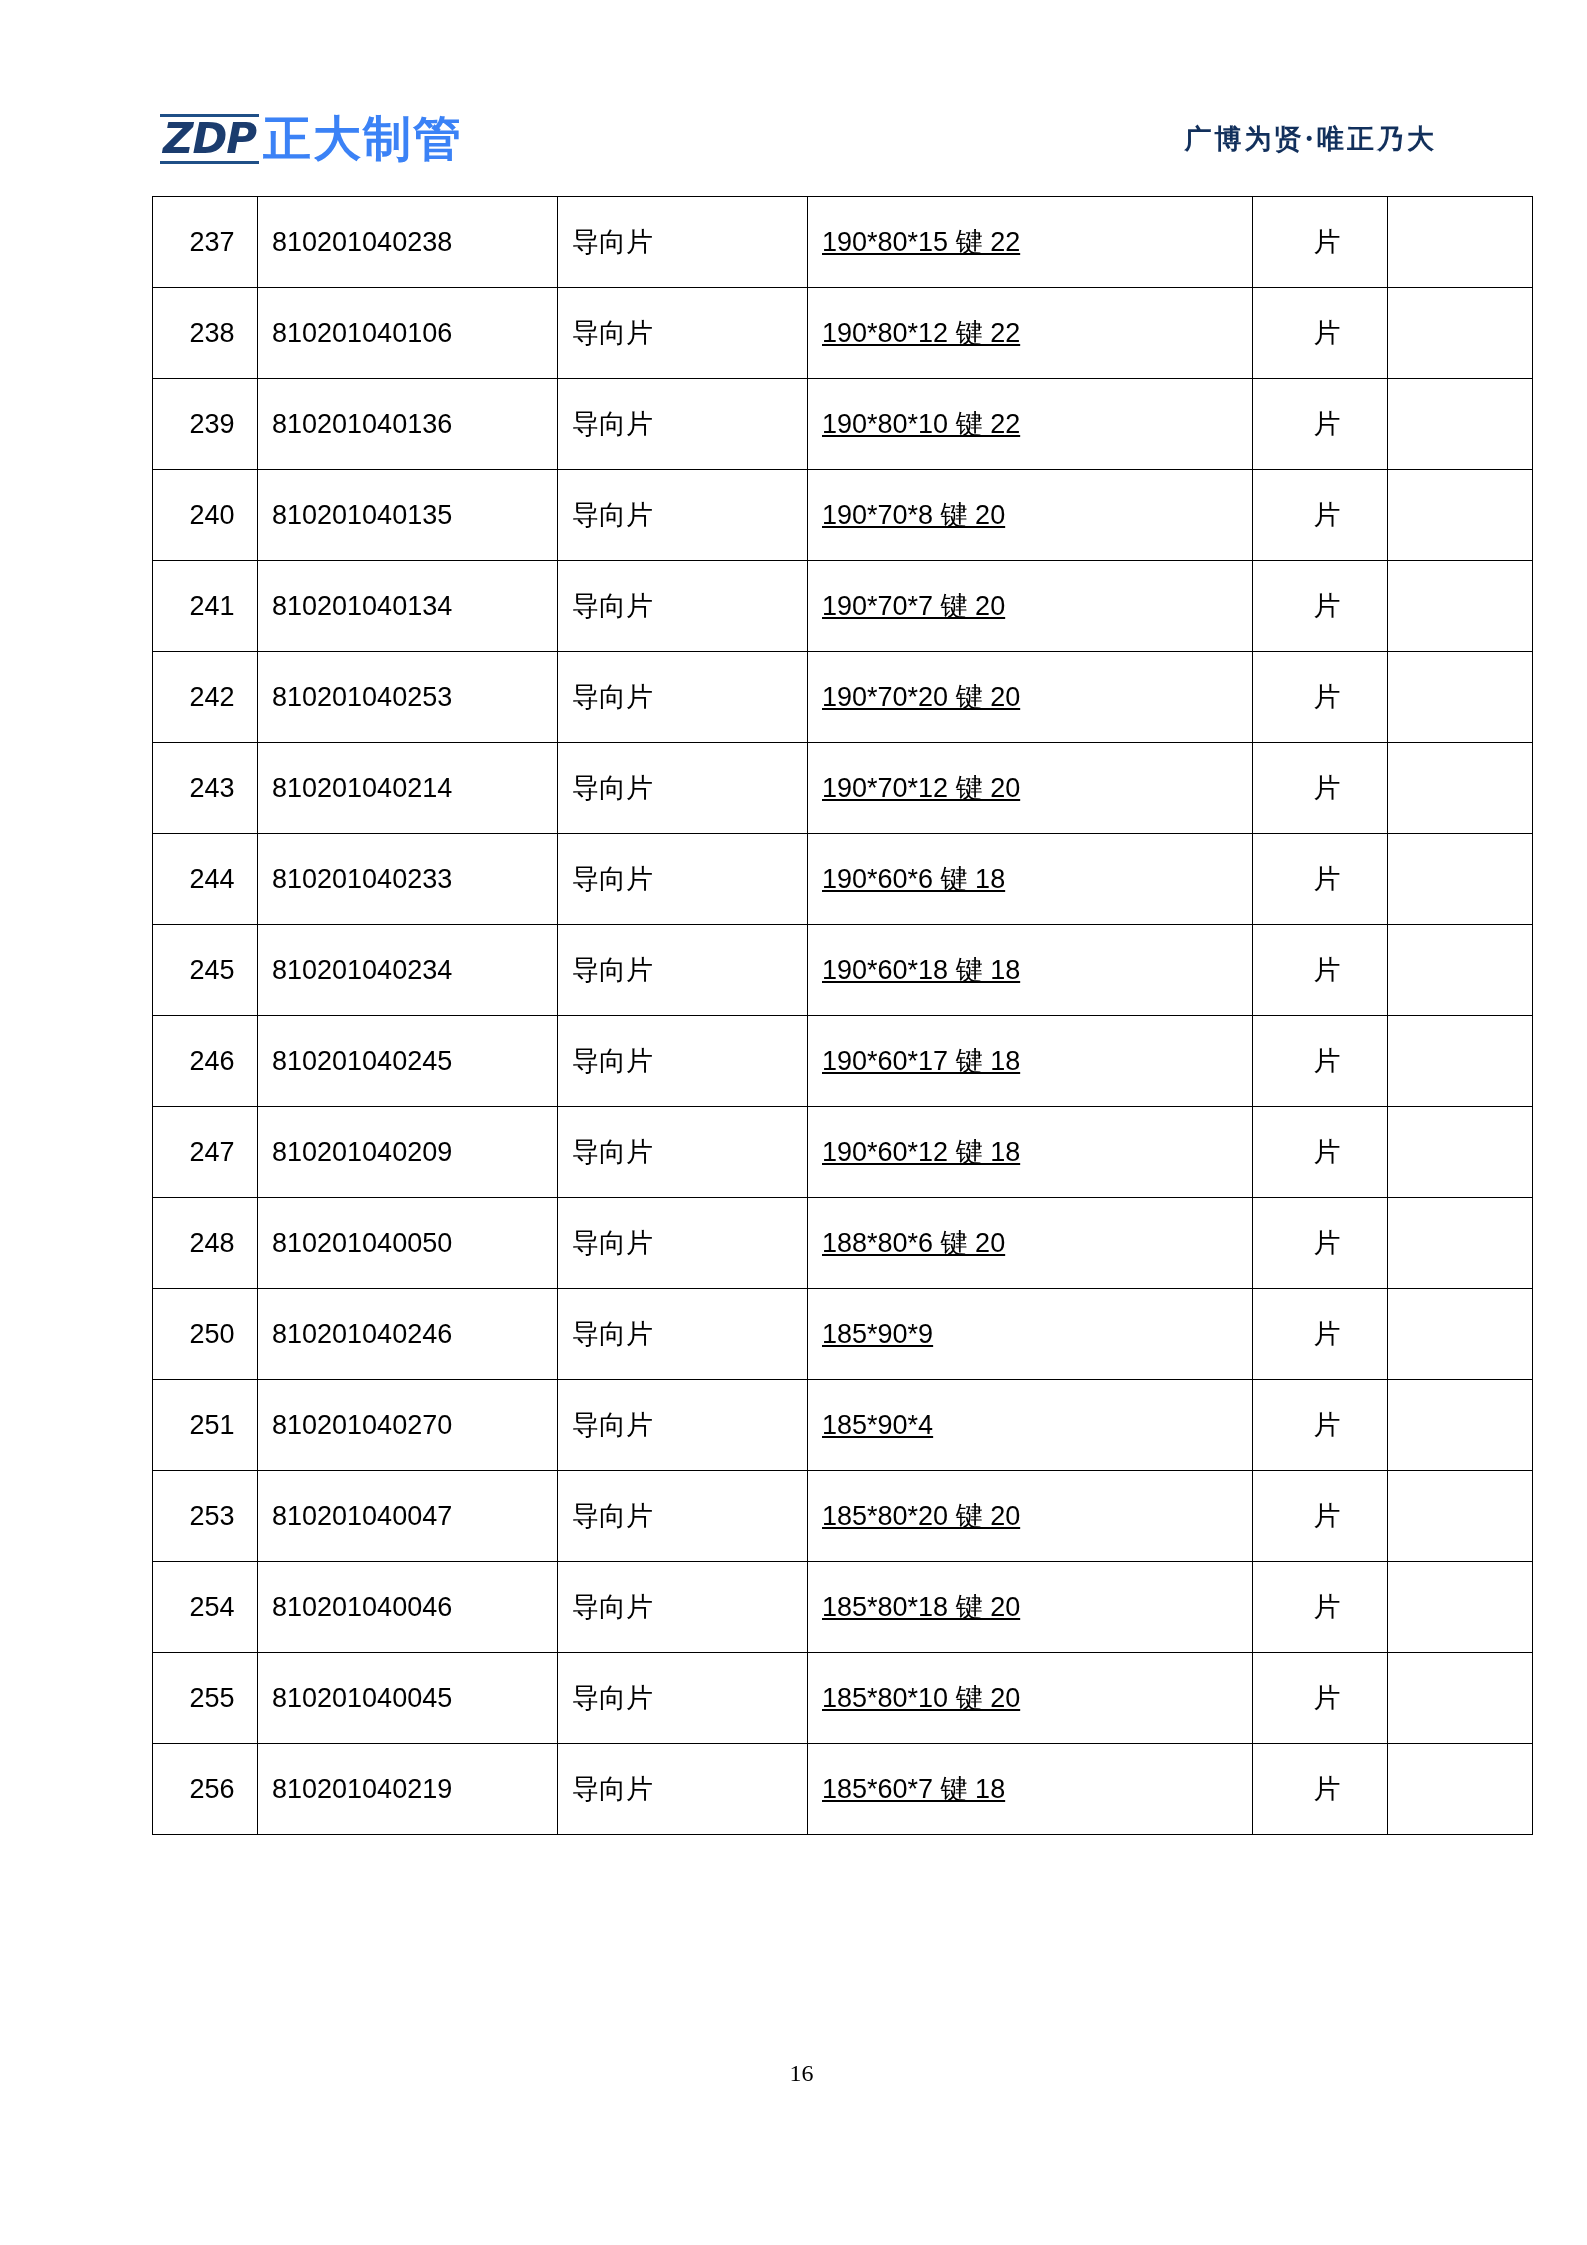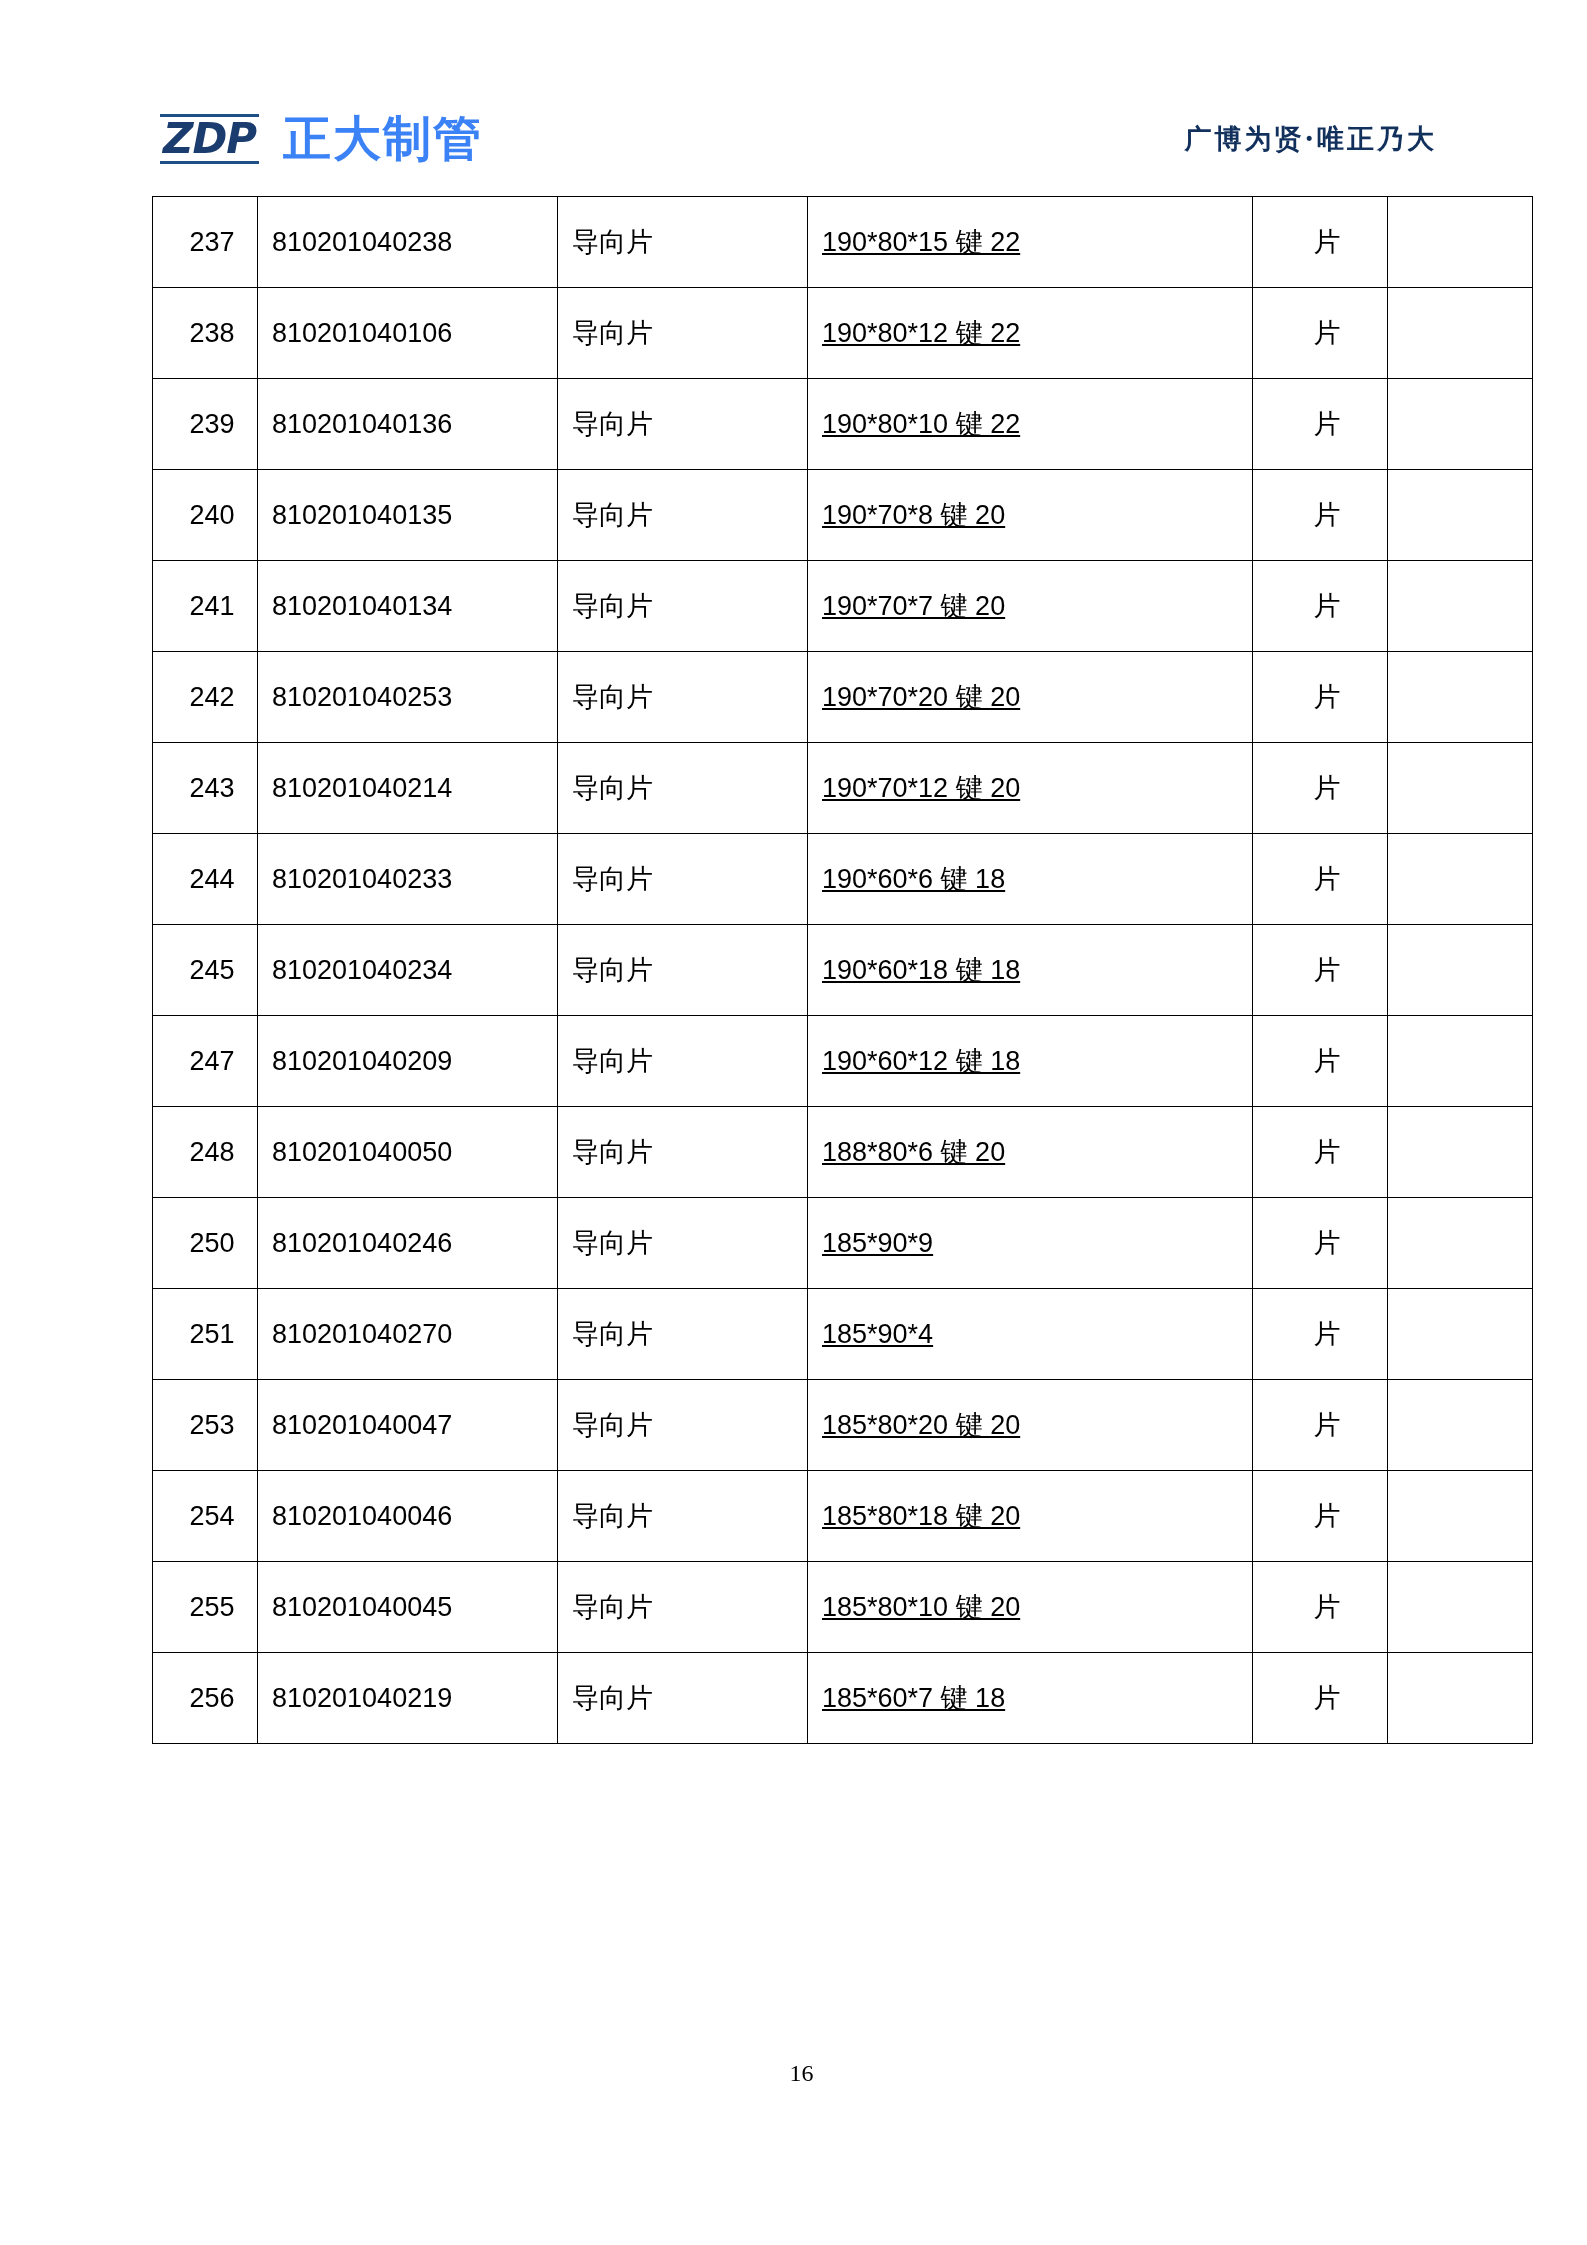--- a/index.html
+++ b/index.html
@@ -30,21 +30,21 @@
     left: 160px;
     right: 150px;
     height: 62px;
     display: flex;
     align-items: center;
     justify-content: space-between;
   }
   .brand {
     display: flex;
     align-items: center;
-    gap: 24px;
+    gap: 4px;
   }
   .brand-mark {
     display: flex;
     align-items: center;
     font-family: "DejaVu Sans", sans-serif;
     font-weight: bold;
     font-style: italic;
     font-size: 42px;
     letter-spacing: -1px;
     color: #1b3c6e;
@@ -227,20 +227,28 @@
         </tr>
         <tr>
           <td class="c-idx">245</td>
           <td class="c-code">810201040234</td>
           <td class="c-name">导向片</td>
           <td class="c-spec">190*60*18 键 18</td>
           <td class="c-unit">片</td>
           <td class="c-blank"></td>
         </tr>
         <tr>
+          <td class="c-idx">246</td>
+          <td class="c-code">810201040245</td>
+          <td class="c-name">导向片</td>
+          <td class="c-spec">190*60*17 键 18</td>
+          <td class="c-unit">片</td>
+          <td class="c-blank"></td>
+        </tr>
+        <tr>
           <td class="c-idx">247</td>
           <td class="c-code">810201040209</td>
           <td class="c-name">导向片</td>
           <td class="c-spec">190*60*12 键 18</td>
           <td class="c-unit">片</td>
           <td class="c-blank"></td>
         </tr>
         <tr>
           <td class="c-idx">248</td>
           <td class="c-code">810201040050</td>

